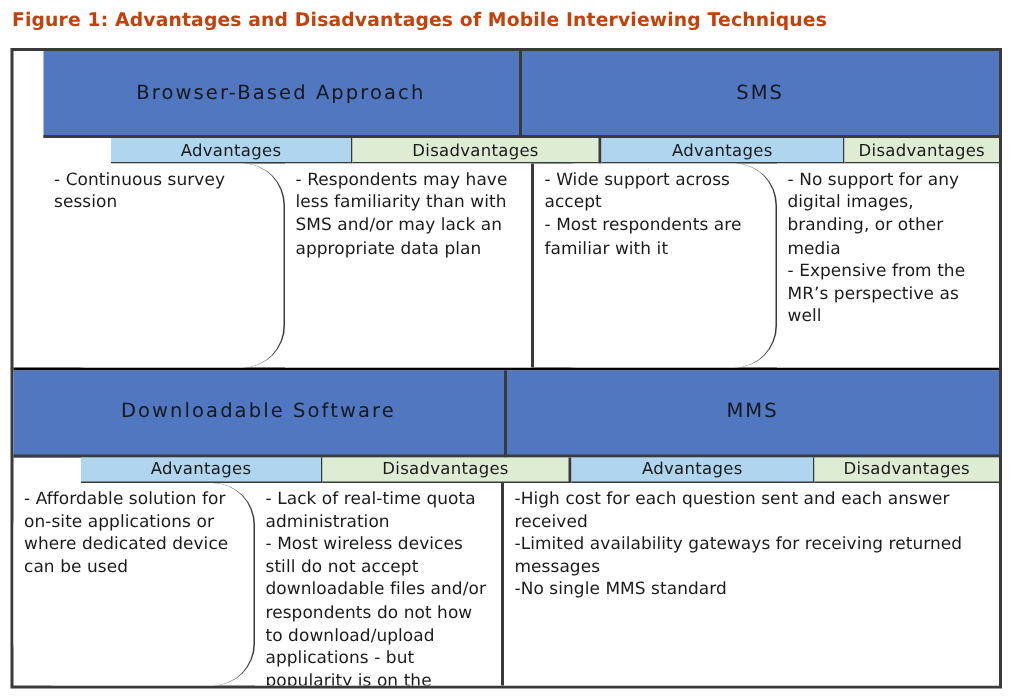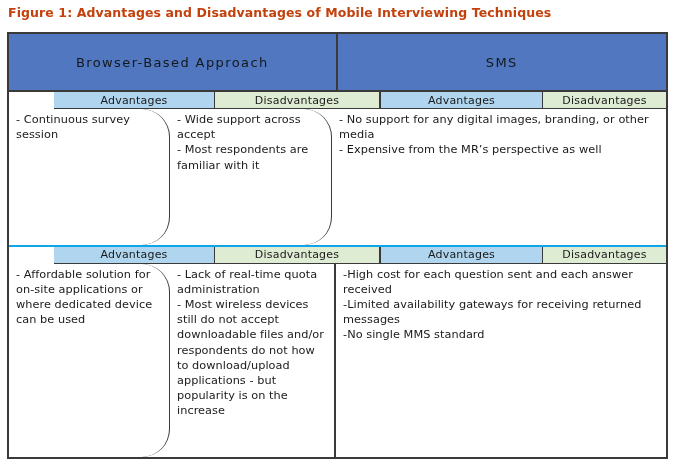--- a/index.html
+++ b/index.html
@@ -41,21 +41,21 @@
     display: flex;
     flex-direction: column;
   }
 
   .band {
     display: flex;
     flex-direction: column;
     flex: 1 1 0;
     min-height: 0;
   }
-  .band.top { border-bottom: 2px solid #0ea5e9; }
+  .band.top { border-bottom: 2px solid #000000; padding-left: 20px; }
 
   
   .tech-row {
     display: flex;
     height: 58px;
     flex: 0 0 58px;
   }
   .tech-cell {
     flex: 1 1 50%;
     background: #5077bf;
@@ -154,37 +154,50 @@
       <div class="sub-cell adv c3 b-right">Advantages</div>
       <div class="sub-cell dis c4">Disadvantages</div>
     </div>
 
     <div class="body-row">
       <div class="body-cell c1 b-right">
         <ul class="item-list">
           <li class="item">- Continuous survey session</li>
         </ul>
       </div>
+      <div class="body-cell c2 b-right-thick">
+        <ul class="item-list">
+          <li class="item">- Respondents may have less familiarity than with SMS and/or may lack an appropriate data plan</li>
+        </ul>
+      </div>
       <div class="body-cell c3 b-right">
         <ul class="item-list">
           <li class="item">- Wide support across accept</li>
           <li class="item">- Most respondents are familiar with it</li>
         </ul>
       </div>
       <div class="body-cell c4">
         <ul class="item-list">
           <li class="item">- No support for any digital images, branding, or other media</li>
           <li class="item">- Expensive from the MR’s perspective as well</li>
         </ul>
       </div>
     </div>
   </div>
 
   <div class="band">
 
+    <div class="tech-row">
+      <div class="tech-cell first">
+        <span class="tech-label">Downloadable Software</span>
+      </div>
+      <div class="tech-cell">
+        <span class="tech-label">MMS</span>
+      </div>
+    </div>
 
     <div class="sub-row">
       <div class="sub-cell adv c1 b-right">Advantages</div>
       <div class="sub-cell dis c2 b-right-thick">Disadvantages</div>
       <div class="sub-cell adv c3 b-right">Advantages</div>
       <div class="sub-cell dis c4">Disadvantages</div>
     </div>
 
     <div class="body-row">
       <div class="body-cell c1 b-right">

